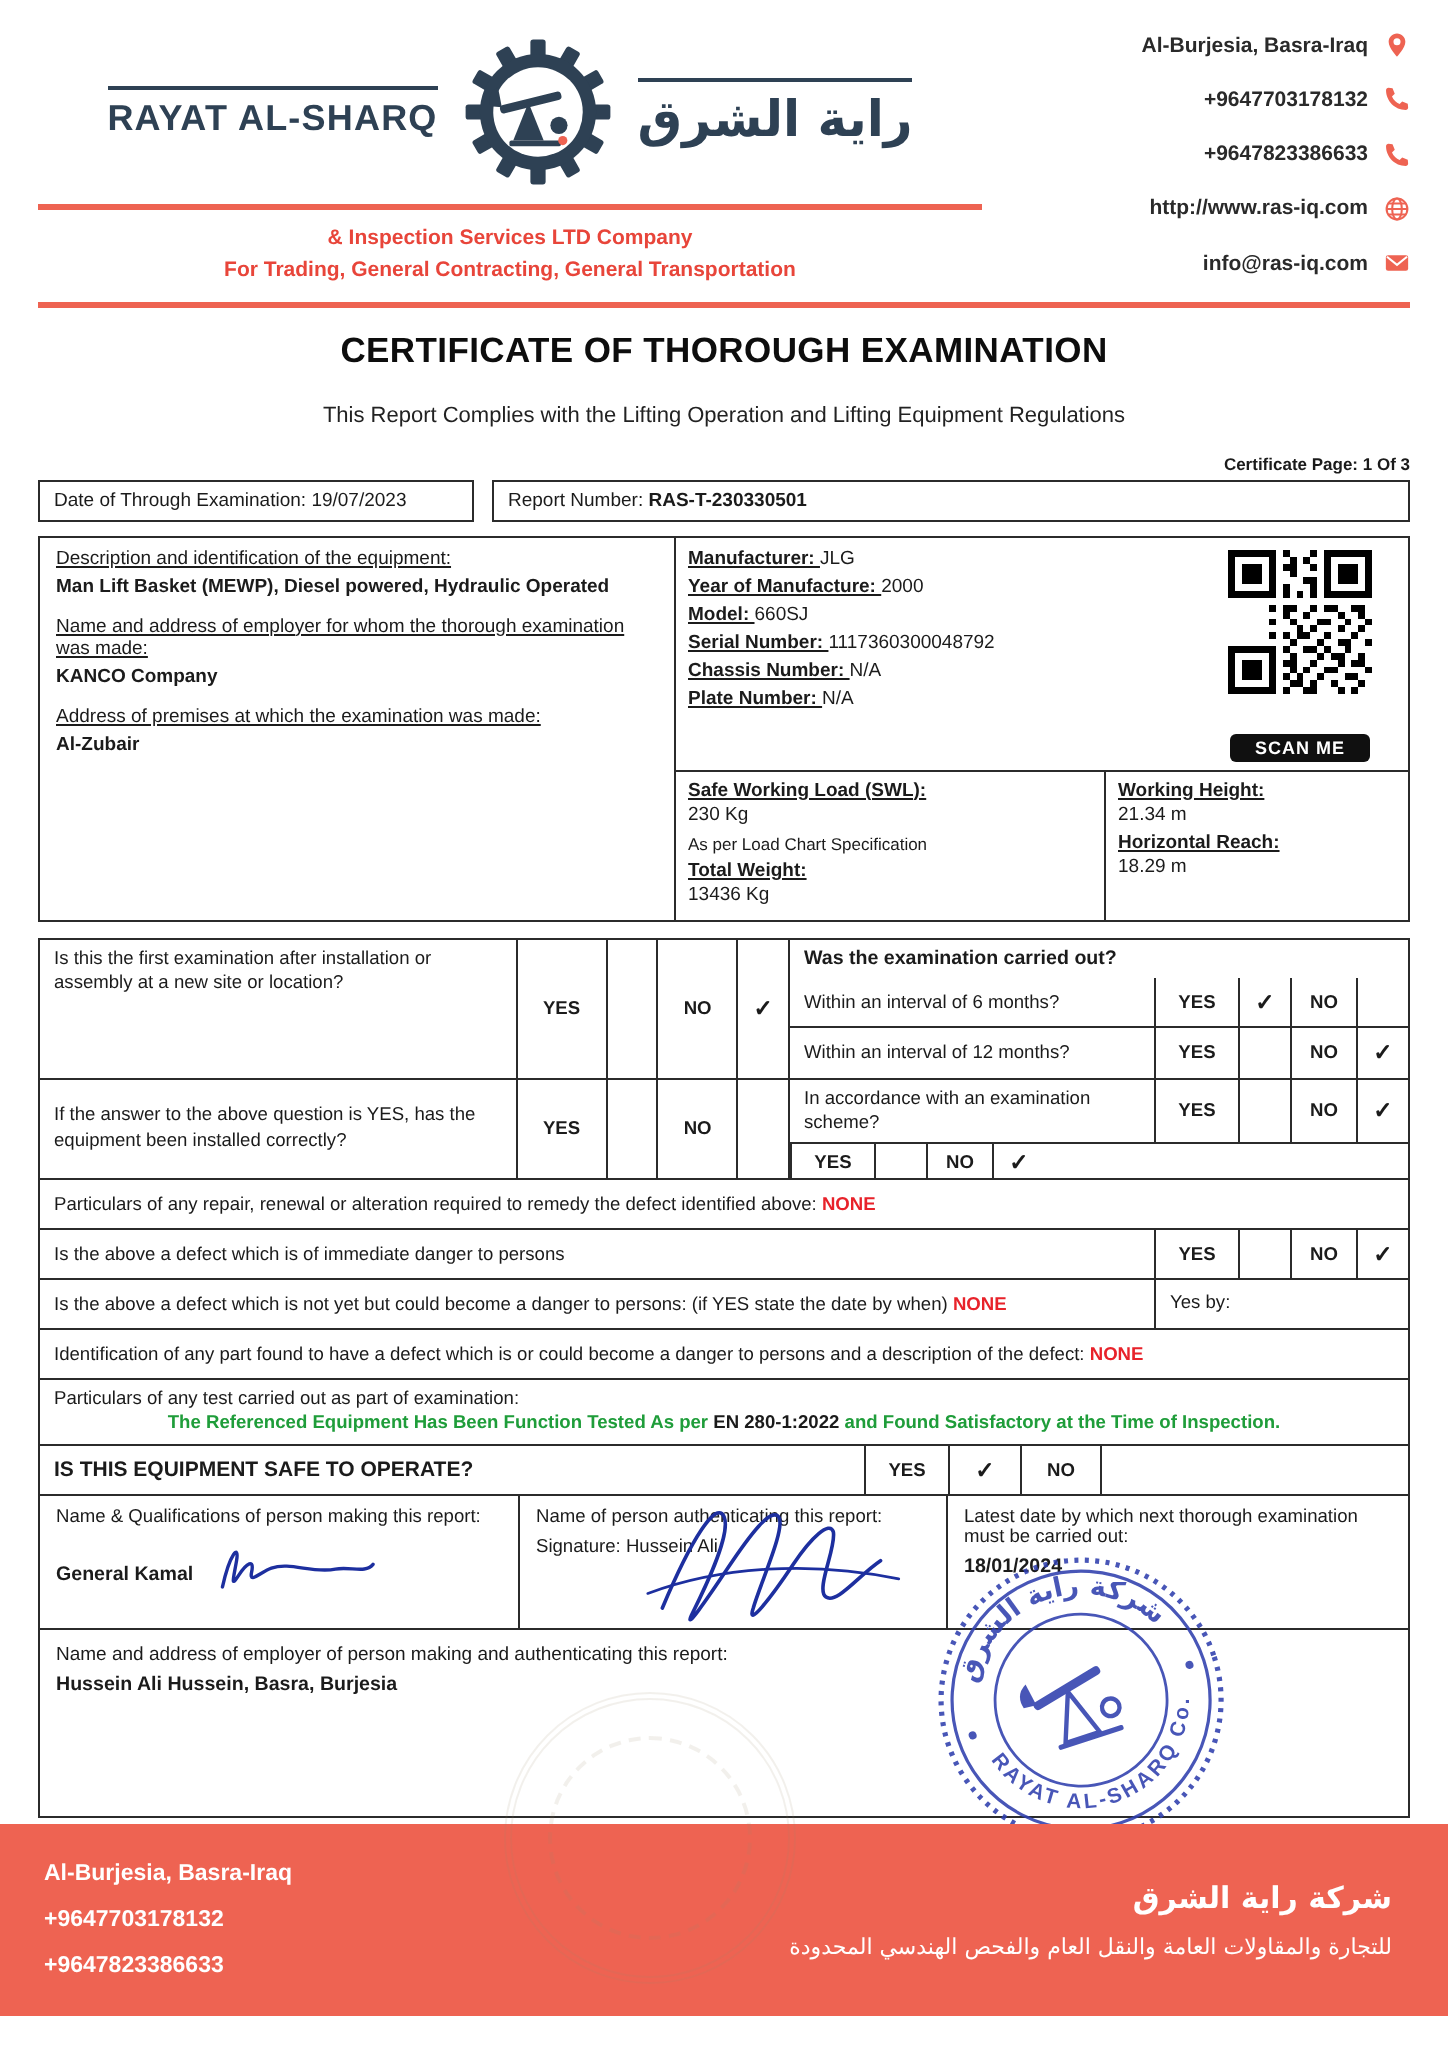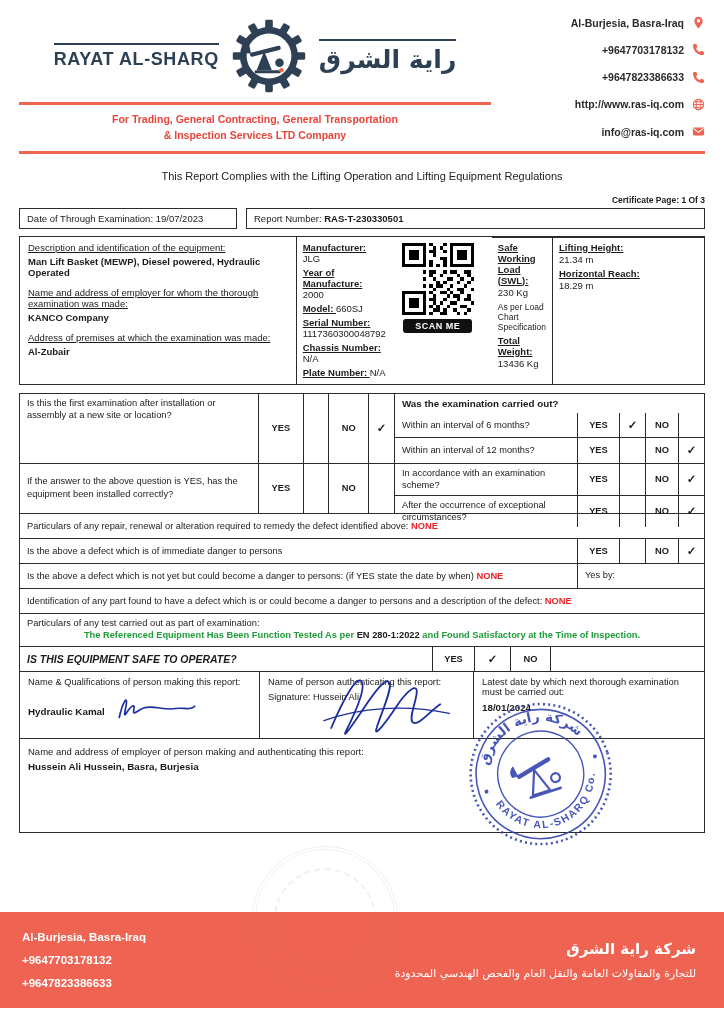--- a/index.html
+++ b/index.html
@@ -32,25 +32,25 @@
 
   
   .meta-row { display:flex; gap:9px; margin-top:3px; font-size:9.5px; }
   .meta-cell { border:1px solid #2b2b2b; padding:4px 7px; white-space:nowrap; }
   .mc1 { width:218px; } .mc2 { width:196px; } .mc3 { flex:1; }
 
   
   .equip { border:1px solid #2b2b2b; margin-top:7px; display:flex; font-size:9.5px; }
   .equip-left { width:318px; border-right:1px solid #2b2b2b; padding:5px 8px; }
   .equip-left .val { font-weight:bold; margin:3px 0 9px; }
-  .equip-right { flex:1; display:flex; flex-direction:row; }
+  .equip-right { flex:1; display:flex; flex-direction:column; }
   .equip-specs { display:flex; }
   .spec-list { flex:1; padding:4px 6px; }
   .spec-line { padding:1.5px 0; }
-  .qr-block { width:100px; padding:6px 8px 4px 0; display:flex; flex-direction:column; align-items:center; gap:4px; }
+  .qr-block { width:100px; padding:6px 8px 4px 0; display:flex; flex-direction:column; align-items:center; gap:20px; }
   .qr-label { background:#101010; color:#fff; font-size:9px; font-weight:bold; padding:2px 12px; border-radius:3px; letter-spacing:.5px; }
   .equip-bottom { display:flex; border-top:1px solid #2b2b2b; flex:1; }
   .swl-col { flex:1; padding:4px 6px; }
   .wh-col { width:152px; border-left:1px solid #2b2b2b; padding:4px 6px; }
   .small-note { font-size:8.5px; padding:1px 0 3px; }
   .spec-val { padding:1px 0 3px; }
 
   
   .qt { border:1.5px solid #2b2b2b; margin-top:8px; font-size:9.3px; }
   .band { display:flex; }
@@ -64,21 +64,21 @@
   .rcol { flex:1; display:flex; flex-direction:column; }
   .rrow { display:flex; flex:1; }
   .rrow + .rrow { border-top:1px solid #2b2b2b; }
   .rhdr { font-weight:bold; font-size:9.8px; padding:2px 7px; display:flex; align-items:center; height:19px; }
   .rh { height:24px; }
   .chk { font-size:11.5px; font-weight:bold; }
   .yn { font-weight:bold; }
   .frow { display:flex; align-items:center; padding:0; }
   .frow .txt { flex:1; padding:6px 7px; line-height:1.3; }
   .b1 { height:69px; } .b2 { height:50px; }
-  .safe-txt { width:412px; padding:6px 7px; font-size:10.5px; font-weight:bold;font-style:italic; }
+  .safe-txt { width:412px; padding:6px 7px; font-size:10.5px; font-weight:bold; }
   .cellflex { flex:1; border-left:1px solid #2b2b2b; }
   .test-row { padding:4px 7px 6px; }
   .test-line2 { text-align:center; padding-top:2px; }
 
   
   .sig-row { border:1px solid #2b2b2b; border-top:none; display:flex; font-size:9.3px;align-items:center; }
   .sig-col { padding:5px 8px; min-height:66px; position:relative; }
   .sig-col + .sig-col { border-left:1px solid #2b2b2b; }
   .sc1 { width:239px; } .sc2 { width:214px; } .sc3 { flex:1; }
   .sig-name-row { display:flex; align-items:flex-end; gap:4px; margin-top:6px; }
@@ -133,22 +133,22 @@
               <path d="M-21 -13 q-6 3 -4 10 l6 .5 z"></path>
               <rect x="-15" y="15" width="27" height="3" rx="1"></rect>
               <circle cx="11" cy="7" r="4.5"></circle>
             </g>
             <circle cx="13" cy="15" r="2.4" fill="#ee6352"></circle>
           </svg>
           <span class="brand-ar ar">راية الشرق</span>
         </div>
         <div class="redline"></div>
         <div class="tagline">
+          <div>&amp; Inspection Services LTD Company</div>
           <div>For Trading, General Contracting, General Transportation</div>
-          <div>&amp; Inspection Services LTD Company</div>
         </div>
       </div>
       <div class="header-contact">
         <div class="contact-row">
           <span>Al-Burjesia, Basra-Iraq</span>
           <svg width="13" height="13" viewBox="0 0 14 14">
               <path fill="#ee6352" d="M7 .8C4.5 .8 2.5 2.8 2.5 5.3c0 3.3 4.5 8 4.5 8s4.5-4.7 4.5-8C11.5 2.8 9.5 .8 7 .8zm0 6.3a1.9 1.9 0 1 1 0-3.8 1.9 1.9 0 0 1 0 3.8z"></path>
             </svg>
         </div>
         <div class="contact-row">
@@ -177,20 +177,21 @@
           <span>info@ras-iq.com</span>
           <svg width="13" height="13" viewBox="0 0 14 14">
               <rect x="1" y="2.8" width="12" height="8.4" rx="1.2" fill="#ee6352"></rect>
               <path d="M1.6 3.6 7 8l5.4-4.4" stroke="#fff" stroke-width="1.1" fill="none"></path>
             </svg>
         </div>
       </div>
     </div>
     <div class="redline-full"></div>
 
+    <div class="title-main">CERTIFICATE OF THOROUGH EXAMINATION</div>
     <div class="title-sub">This Report Complies with the Lifting Operation and Lifting Equipment Regulations</div>
     <div class="page-label">Certificate Page: 1 Of 3</div>
 
     <div class="meta-row">
       <div class="meta-cell mc1"><span>Date of Through Examination: </span><span>19/07/2023</span></div>
       <div class="meta-cell mc3"><span>Report Number: </span><span class="bold">RAS-T-230330501</span></div>
     </div>
 
     <div class="equip">
       <div class="equip-left">
@@ -233,21 +234,21 @@
         </div>
         <div class="equip-bottom">
           <div class="swl-col">
             <div class="bold u">Safe Working Load (SWL):</div>
             <div class="spec-val">230 Kg</div>
             <div class="small-note">As per Load Chart Specification</div>
             <div class="bold u">Total Weight:</div>
             <div class="spec-val">13436 Kg</div>
           </div>
           <div class="wh-col">
-            <div class="bold u">Lifting Height:</div>
+            <div class="bold u">Working Height:</div>
             <div class="spec-val">21.34 m</div>
             <div class="bold u">Horizontal Reach:</div>
             <div class="spec-val">18.29 m</div>
           </div>
         </div>
       </div>
     </div>
 
     <div class="qt">
 
@@ -284,21 +285,20 @@
         <div class="cell cw26 chk"></div>
         <div class="rcol" style="border-left:1px solid #2b2b2b;">
           <div class="rrow">
             <div class="cell first qtext qmid cw182">In accordance with an examination scheme?</div>
             <div class="cell cw42 yn">YES</div>
             <div class="cell cw26 chk"></div>
             <div class="cell cw33 yn">NO</div>
             <div class="cell cw26 chk">✓</div>
           </div>
           <div class="rrow">
-            <div class="cell first qtext qmid cw182">After the occurrence of exceptional circumstances?</div>
             <div class="cell cw42 yn">YES</div>
             <div class="cell cw26 chk"></div>
             <div class="cell cw33 yn">NO</div>
             <div class="cell cw26 chk">✓</div>
           </div>
         </div>
       </div>
 
       <div class="frow">
         <div class="txt"><span>Particulars of any repair, renewal or alteration required to remedy the defect identified above: </span><span class="red">NONE</span></div>
@@ -334,21 +334,21 @@
         <div class="cell chk" style="width:36px; align-self:stretch;">✓</div>
         <div class="cell yn" style="width:40px; align-self:stretch;">NO</div>
         <div class="cell cellflex" style="align-self:stretch;"></div>
       </div>
     </div>
 
     <div class="sig-row">
       <div class="sig-col sc1">
         <div>Name &amp; Qualifications of person making this report:</div>
         <div class="sig-name-row">
-          <span class="sig-name">Hydraulic Kamal</span>
+          <span class="sig-name">General Kamal</span>
           <svg width="92" height="32" viewBox="0 0 92 34" style="margin-bottom:-8px;">
             <path d="M8 26 C 12 8, 17 3, 15.5 12 C 14 21, 12 27, 16.5 20 C 21 13, 25 11, 23.5 18 C 22 25, 28 18, 34 16 C 44 12.5, 56 19, 68 16.5 C 76 15, 84 19, 88 14" stroke="#1d2f9f" stroke-width="1.8" fill="none" stroke-linecap="round"></path>
           </svg>
         </div>
       </div>
       <div class="sig-col sc2">
         <div>Name of person authenticating this report:</div>
         <div style="margin-top:5px;">Signature: Hussein Ali</div>
         <svg class="auth-sig" width="170" height="80" viewBox="0 0 170 88">
           <path d="M28 66 C 44 28, 58 6, 62 16 C 66 26, 50 58, 44 70 C 40 79, 52 62, 64 44 C 76 26, 88 10, 92 16 C 96 22, 82 52, 78 66 C 74 78, 88 60, 100 42 C 110 27, 120 18, 122 24 C 124 32, 112 56, 118 60 C 124 64, 136 48, 148 40" stroke="#1d2f9f" stroke-width="2" fill="none" stroke-linecap="round"></path>

